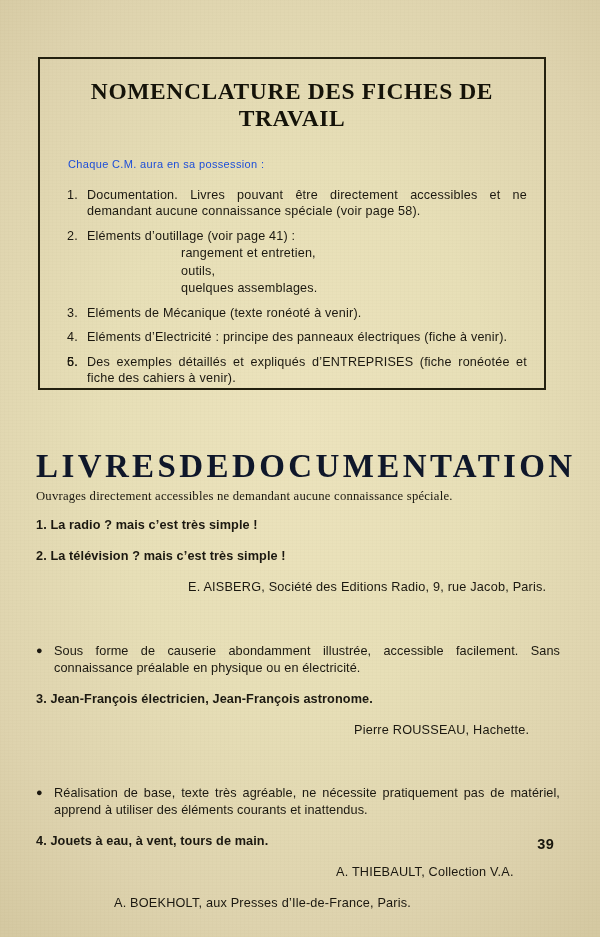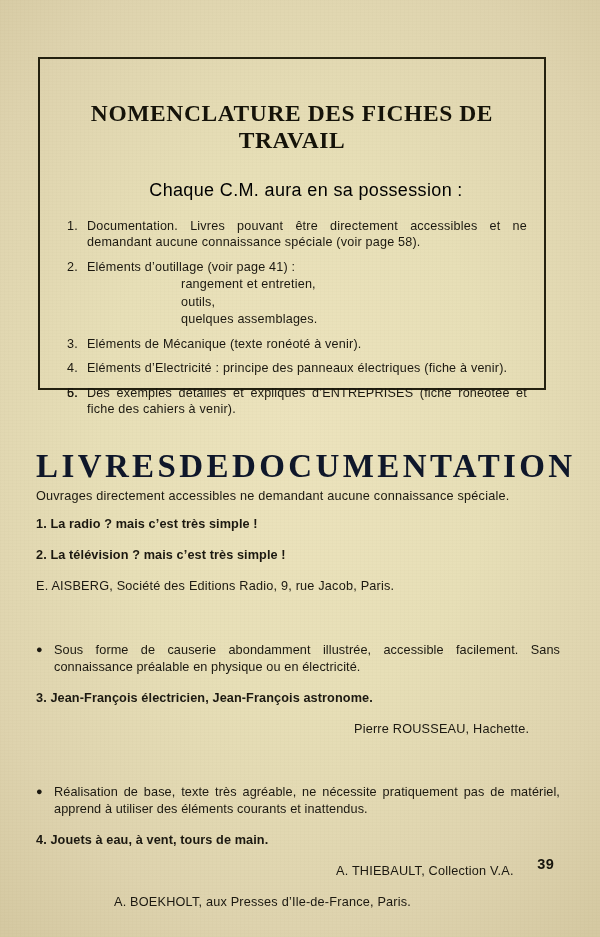--- a/index.html
+++ b/index.html
@@ -45,29 +45,28 @@
     height: 333px;
     border: 2.5px solid #23200f;
     box-sizing: border-box;
   }
   .nomen-title {
     font-family: "Liberation Serif", serif;
     font-weight: bold;
     font-size: 23.5px;
     letter-spacing: .6px;
     text-align: center;
-    margin: 41px 0 0 0;
+    margin: 19px 0 0 0;
     color: #151309;
   }
   .nomen-intro {
-    font-size: 18px;
+    font-size: 11px;
     letter-spacing: .35px;
     margin: 26px 0 0 28px;
-    color: #000000;
-    text-align: center;
+    color: #1d4ed8;
   }
   .n-list {
     margin: 17px 0 0 27px;
     padding: 0;
     list-style: none;
   }
   .n-item {
     position: relative;
     padding-left: 20px;
     margin-bottom: 8px;
@@ -110,32 +109,33 @@
     position: absolute;
     left: 36px;
     top: 476px;
     width: 524px;
     font-size: 12.7px;
     color: #1b1810;
   }
   .lede {
     letter-spacing: .2px;
     margin-bottom: 4px;
+    font-family: Liberation Serif, serif;
   }
   .entry {
     font-weight: bold;
     letter-spacing: .1px;
     line-height: 1.44;
   }
   .attrib {
     letter-spacing: .2px;
     line-height: 1.45;
     margin-top: 5px;
   }
-  .attrib.a1 { }
+  .attrib.a1 { margin-left: 152px; }
   .attrib.a2 { margin-left: 318px; }
   .attrib.a3 { margin-left: 300px; }
   .attrib.a4 { margin-left: 78px; }
   .bullet-par {
     position: relative;
     padding-left: 18px;
     text-align: justify;
     line-height: 1.33;
     letter-spacing: .1px;
   }
@@ -145,21 +145,21 @@
     top: 0;
     font-size: 11px;
     line-height: 1.45;
   }
   .gap-lg { height: 21px; }
   .gap-sm { height: 7px; }
 
   .page-num {
     position: absolute;
     right: 46px;
-    top: 856px;
+    top: 836px;
     font-size: 14.5px;
     font-weight: bold;
     letter-spacing: .3px;
     color: #17150c;
   }
 </style>
 </head>
 <body>
 
 <div class="paper"></div>

